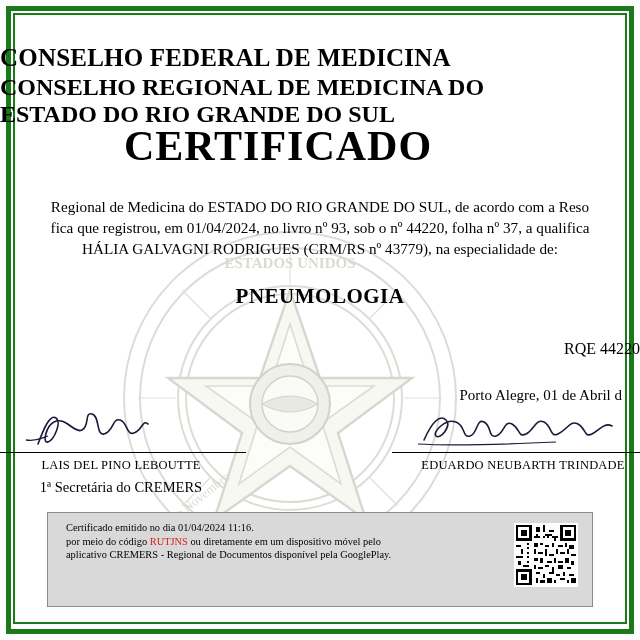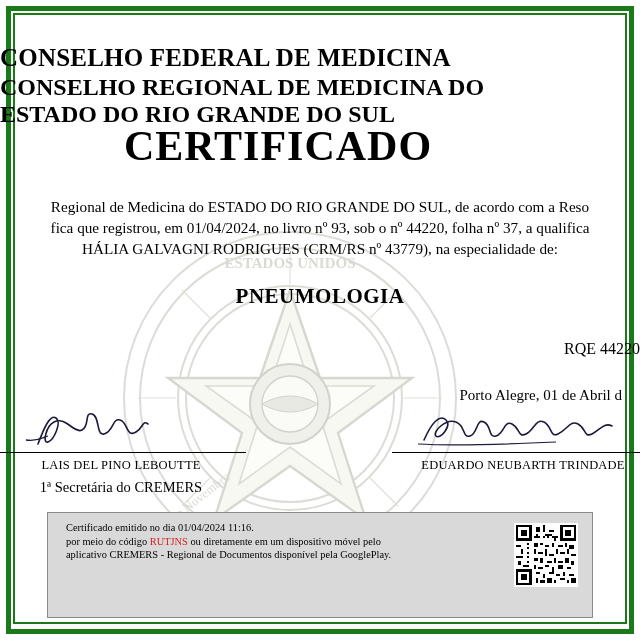--- a/index.html
+++ b/index.html
@@ -129,21 +129,21 @@
     font-size: 14.5px;
     margin-top: 6px;
   }
 
   
   #validation-box {
     position: absolute;
     left: 47px;
     top: 512px;
     width: 546px;
-    height: 106px;
+    height: 95px;
     background: #d9d9d9;
     border: 1px solid #8a8a8a;
   }
   #validation-text {
     position: absolute;
     left: 18px;
     top: 8px;
     width: 400px;
     font-size: 10.4px;
     line-height: 13.6px;

